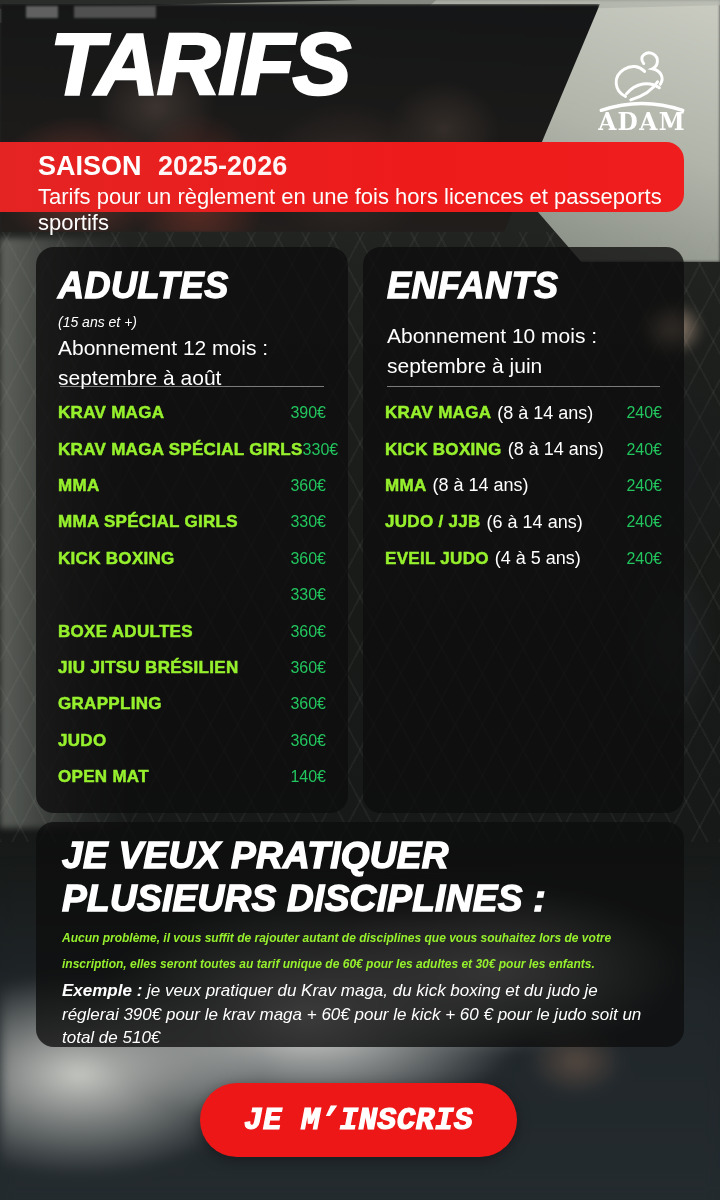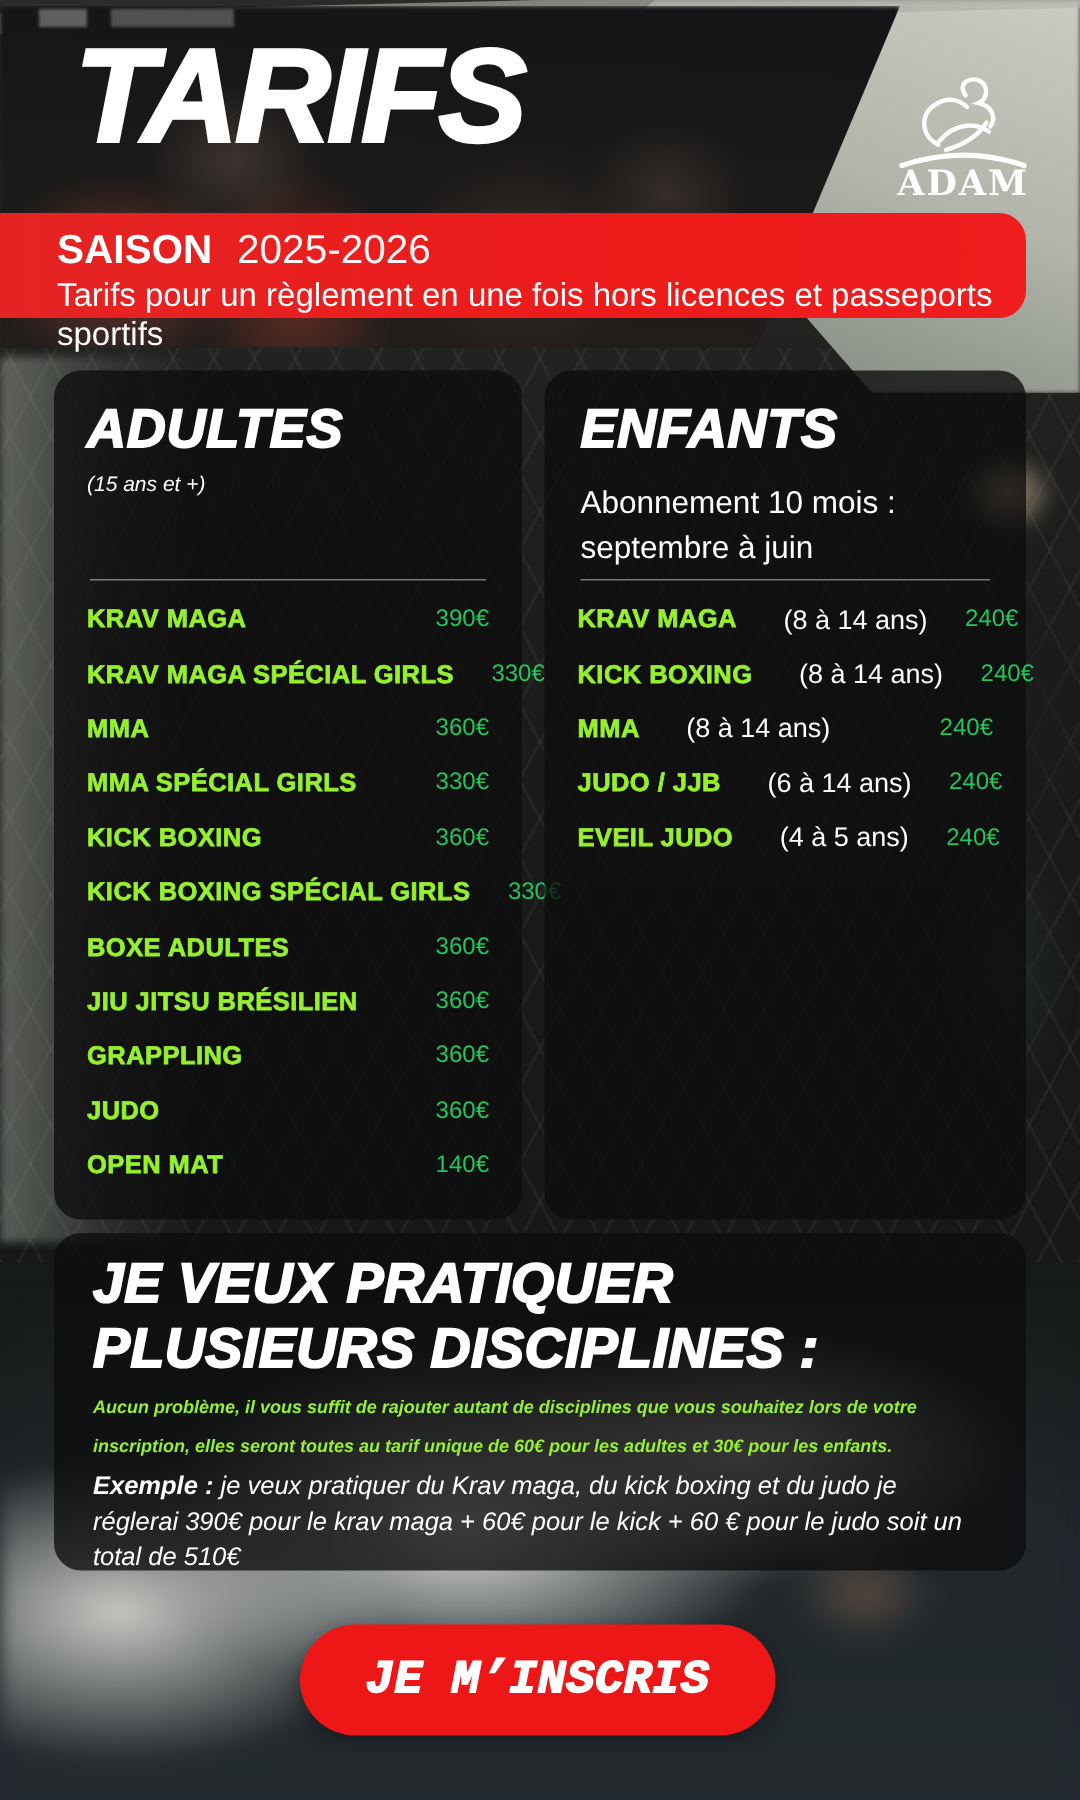--- a/index.html
+++ b/index.html
@@ -53,36 +53,36 @@
     font-size:88px; line-height:1; font-weight:700; font-style:italic;
     letter-spacing:-2px; -webkit-text-stroke:2.5px #fff; }
   .adam-logo { position:absolute; right:26px; top:44px; width:104px; height:98px; }
 
   
   .banner { position:absolute; left:0; top:142px; width:684px; height:70px;
     background:linear-gradient(90deg,#e42423 0%,#ee1b1b 60%,#ef1d1d 100%);
     border-radius:0 18px 18px 0; color:#fff; padding:8px 20px 0 38px; }
   .banner-season { font-size:27px; line-height:32px; }
   .banner-season .b { font-weight:700; }
-  .banner-season .y { font-weight:400; margin-left:9px; opacity:.96; }
+  .banner-season .y { font-weight:700; margin-left:9px; opacity:.96; }
   .banner-sub { font-size:22px; margin-top:2px; color:#fdfdfd; }
 
   
   .panel { position:absolute; background:rgba(13,13,13,.78); border-radius:18px; color:#fff; }
   .panel-adults   { left:36px;  top:247px; width:312px; height:566px; padding:18px 22px; }
   .panel-children { left:363px; top:247px; width:321px; height:566px; padding:18px 24px; }
   .panel-title { font-size:36px; line-height:42px; font-weight:700; font-style:italic;
     -webkit-text-stroke:1.3px #fff; letter-spacing:.5px; }
   .age-note { font-size:14px; font-style:italic; margin-top:7px; }
   .sub-line { font-size:21px; line-height:30px; }
   .panel-adults .subs { margin-top:3px; }
   .panel-children .subs { margin-top:14px; }
   .divider { position:absolute; left:24px; right:24px; top:139px; height:1px; background:rgba(255,255,255,.45); }
   .price-list { position:absolute; left:22px; right:22px; top:148px; }
-  .price-row { display:flex; align-items:center; height:36.4px; white-space:nowrap;gap:25px; }
+  .price-row { display:flex; align-items:center; height:36.4px; white-space:nowrap; }
   .row-label { color:var(--green); font-weight:700; font-size:17px; letter-spacing:.3px; -webkit-text-stroke:.5px var(--green); }
   .row-note  { color:#fff; font-size:18px; margin-left:6px; font-weight:400; }
   .row-price { margin-left:auto; font-size:16px; color:#22c55e; }
 
   
   .panel-multi { left:36px; top:822px; width:648px; height:225px; padding:12px 26px; }
   .multi-title { font-size:37px; line-height:43px; font-weight:700; font-style:italic;
     -webkit-text-stroke:1.4px #fff; letter-spacing:.3px; }
   .multi-highlight { margin-top:5px; color:var(--green); font-size:12px; line-height:26px;
     font-weight:700; font-style:italic; }
@@ -128,20 +128,24 @@
     <div class="banner-season">
       <span class="b">SAISON</span>
       <span class="y">2025-2026</span>
     </div>
     <div class="banner-sub">Tarifs pour un règlement en une fois hors licences et passeports sportifs</div>
   </div>
 
   <div class="panel panel-adults">
     <div class="panel-title">ADULTES</div>
     <div class="age-note">(15 ans et +)</div>
+    <div class="subs">
+      <div class="sub-line">Abonnement 12 mois :</div>
+      <div class="sub-line">septembre à août</div>
+    </div>
     <div class="divider"></div>
     <div class="price-list">
 
         <div class="price-row">
           <span class="row-label">KRAV MAGA</span>
 
           <span class="row-price">390€</span>
         </div>
 
         <div class="price-row">
@@ -162,21 +166,20 @@
           <span class="row-price">330€</span>
         </div>
 
         <div class="price-row">
           <span class="row-label">KICK BOXING</span>
 
           <span class="row-price">360€</span>
         </div>
 
         <div class="price-row">
-          <span class="row-label">KICK BOXING SPÉCIAL GIRLS</span>
 
           <span class="row-price">330€</span>
         </div>
 
         <div class="price-row">
           <span class="row-label">BOXE ADULTES</span>
 
           <span class="row-price">360€</span>
         </div>
 

